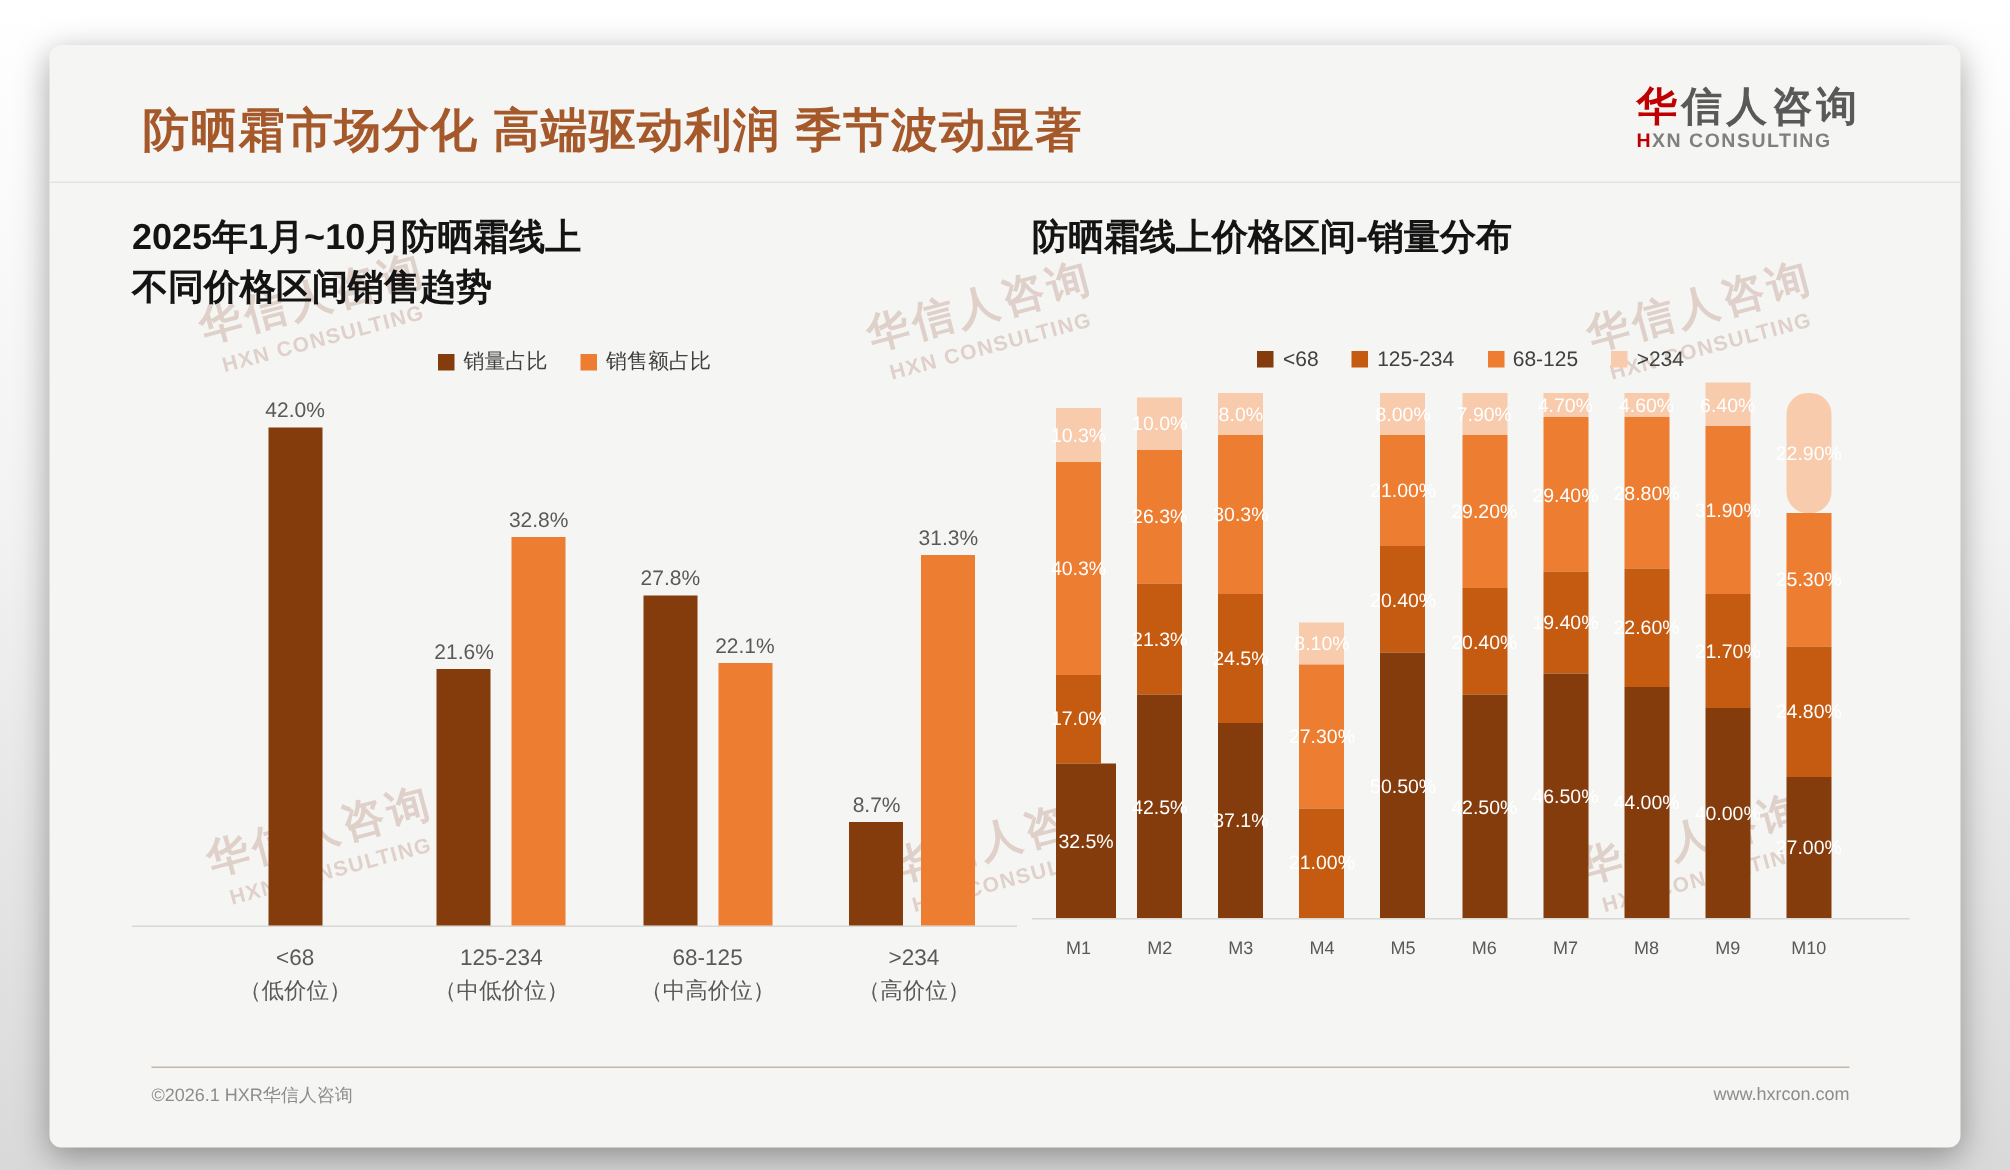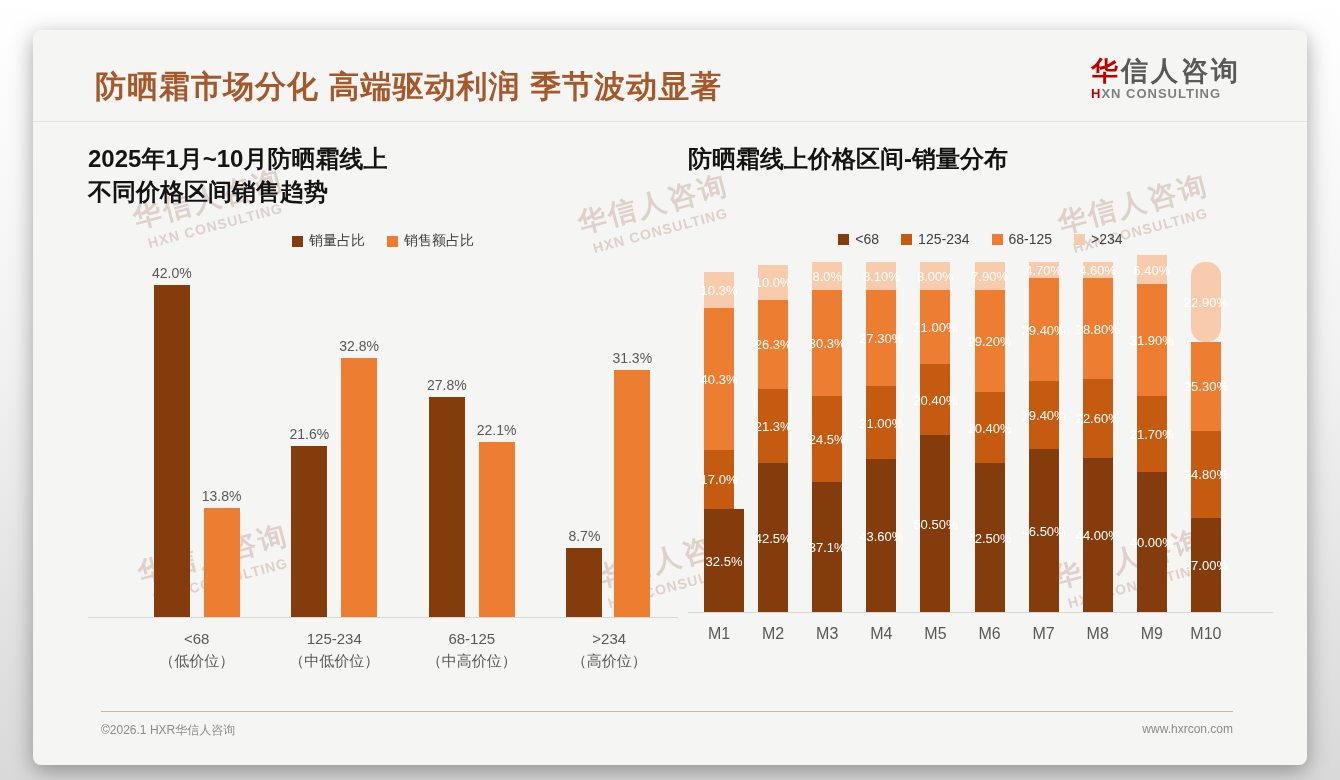--- a/index.html
+++ b/index.html
@@ -49,21 +49,21 @@
 
   
   .splot { margin-top:16px; height:350px; display:flex; align-items:flex-end;
     padding:0 40px 0 4px; border-bottom:1px solid #d8d8d4; }
   .scol { flex:1; display:flex; justify-content:center; align-items:flex-end; }
   .sstack { width:30px; display:flex; flex-direction:column; }
   .sseg { position:relative; }
   .sseg-label { position:absolute; left:50%; top:50%; transform:translate(-50%,-50%);
     font-size:13px; color:#ffffff; white-space:nowrap; }
   .sxrow { display:flex; padding:0 40px 0 4px; margin-top:12px; }
-  .sxlabel { flex:1; text-align:center; font-size:16px; color:#595959; }
+  .sxlabel { flex:1; text-align:center; font-size:12px; color:#595959; }
 
   
   .footer { position:absolute; left:68px; right:74px; bottom:26px;
     border-top:1px solid #c8b6a6; padding-top:10px;
     display:flex; justify-content:space-between; font-size:12px; color:#8c8c8c; }
 </style>
 </head>
 <body>
 
 <div class="slide-card">
@@ -115,24 +115,20 @@
           <span class="sw" style="background: rgb(237, 125, 49);"></span>
           <span>销售额占比</span>
         </span>
       </div>
     <div class="lplot">
         <div class="lgroup">
           <div class="lbar-wrap">
             <div class="lbar-label">42.0%</div>
             <div class="lbar" style="height: 331.8px; background: rgb(132, 60, 12);"></div>
           </div>
-          <div class="lbar-wrap">
-            <div class="lbar-label">13.8%</div>
-            <div class="lbar" style="height: 109.02px; background: rgb(237, 125, 49);"></div>
-          </div>
         </div>
         <div class="lgroup">
           <div class="lbar-wrap">
             <div class="lbar-label">21.6%</div>
             <div class="lbar" style="height: 170.64px; background: rgb(132, 60, 12);"></div>
           </div>
           <div class="lbar-wrap">
             <div class="lbar-label">32.8%</div>
             <div class="lbar" style="height: 259.12px; background: rgb(237, 125, 49);"></div>
           </div>
@@ -250,23 +246,20 @@
         <div class="scol">
           <div class="sstack">
             <div class="sseg" style="height: 28.35px; background: rgb(248, 203, 173);">
               <span class="sseg-label">8.10%</span>
             </div>
             <div class="sseg" style="height: 95.55px; background: rgb(237, 125, 49);">
               <span class="sseg-label">27.30%</span>
             </div>
             <div class="sseg" style="height: 73.5px; background: rgb(197, 90, 17);">
               <span class="sseg-label">21.00%</span>
-            </div>
-            <div class="sseg" style="height: 152.6px; background: rgb(132, 60, 12);">
-              <span class="sseg-label">43.60%</span>
             </div>
           </div>
         </div>
         <div class="scol">
           <div class="sstack">
             <div class="sseg" style="height: 28px; background: rgb(248, 203, 173);">
               <span class="sseg-label">8.00%</span>
             </div>
             <div class="sseg" style="height: 73.5px; background: rgb(237, 125, 49);">
               <span class="sseg-label">21.00%</span>

